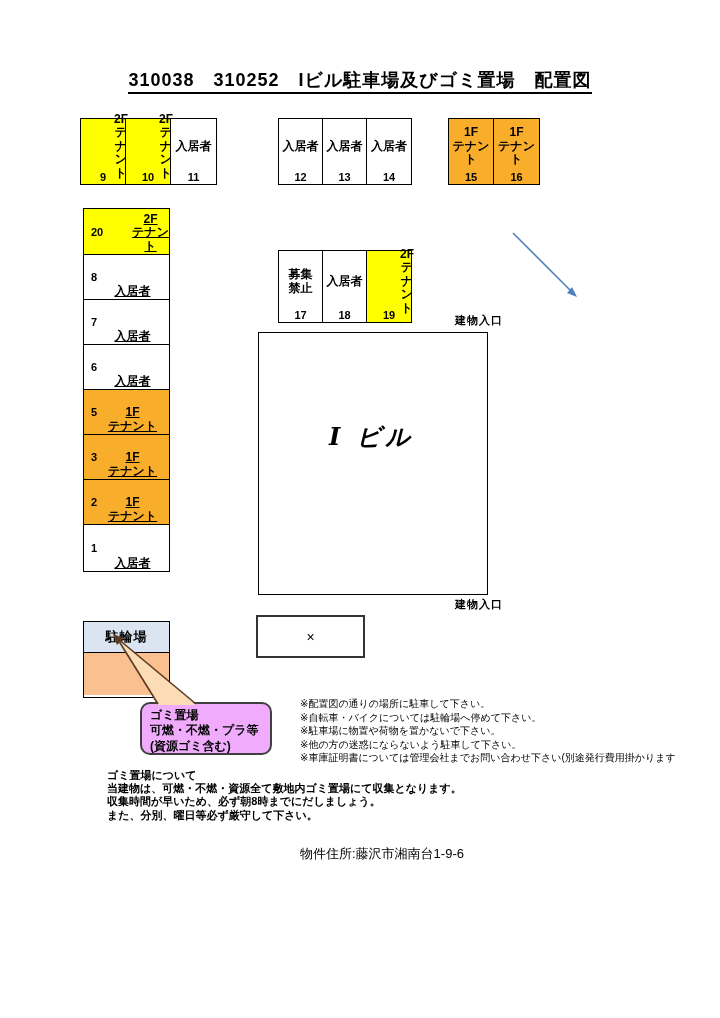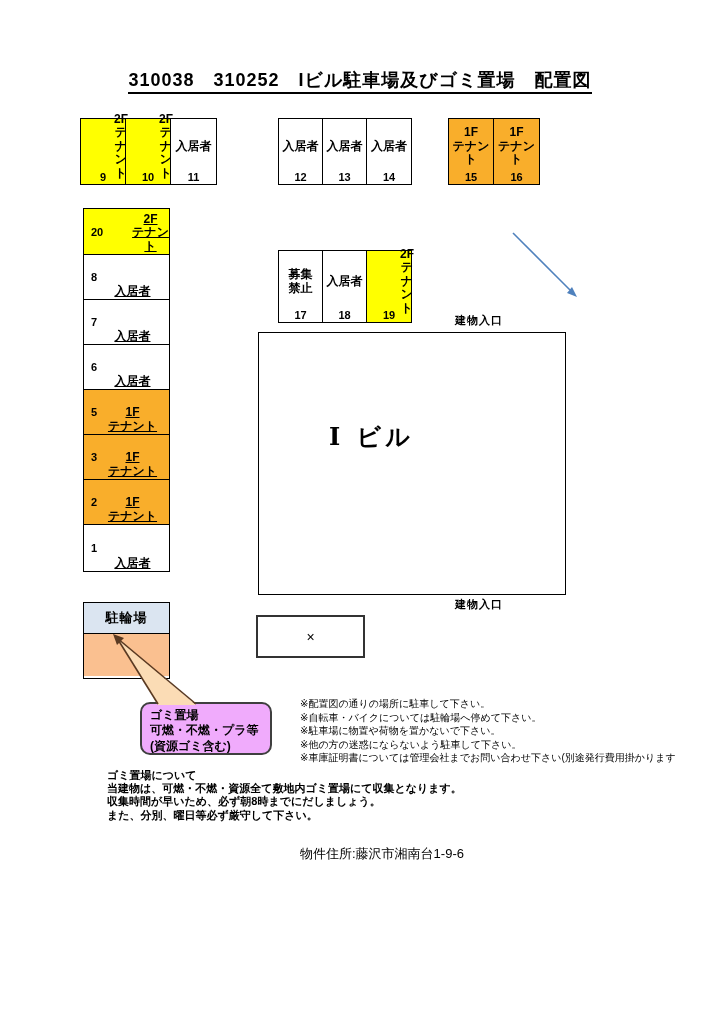--- a/index.html
+++ b/index.html
@@ -41,28 +41,28 @@
     position:relative;border-bottom:1.5px solid #000;box-sizing:border-box;
     display:flex;align-items:flex-end;background:#fff;text-decoration:underline;
   }
   .cell-h:last-child{border-bottom:none;}
   .cell-h .num{position:absolute;left:7px;top:50%;transform:translateY(-50%);font-size:11px;font-weight:600;}
   .cell-h .lbl{
     width:100%;text-align:center;padding-left:12px;box-sizing:border-box;
     font-size:12px;line-height:1.15;white-space:pre-line;font-weight:600;
   }
   
-  .building{position:absolute;left:258px;top:332px;width:308px;height:263px;border:1.8px solid #000;box-sizing:border-box;}
+  .building{position:absolute;left:258px;top:332px;width:230px;height:263px;border:1.8px solid #000;box-sizing:border-box;font-style:italic;}
   .building .bname{
     position:absolute;left:70px;top:88px;font-family:"DejaVu Serif","Liberation Serif",serif;
     font-size:24px;font-weight:600;letter-spacing:4px;
   }
   .entrance{position:absolute;font-size:11px;font-weight:bold;letter-spacing:1px;}
   
-  .bike-box{position:absolute;left:83px;top:602px;width:87px;height:77px;border:1.8px solid #000;box-sizing:border-box;}
+  .bike-box{position:absolute;left:83px;top:621px;width:87px;height:77px;border:1.8px solid #000;box-sizing:border-box;}
   .bike-top{height:31px;background:#DBE5F1;border-bottom:1.5px solid #000;box-sizing:border-box;
     display:flex;align-items:center;justify-content:center;font-size:13px;font-weight:bold;letter-spacing:1px;}
   .bike-bottom{height:42px;background:#FAC090;}
   
   .cross-box{position:absolute;left:256px;top:615px;width:109px;height:43px;border:2px solid #333;
     box-sizing:border-box;display:flex;align-items:center;justify-content:center;font-size:14px;}
   
   .callout{
     position:absolute;left:140px;top:702px;width:132px;height:53px;
     background:#f0abfc;border:2px solid #3F3F3F;border-radius:10px;box-sizing:border-box;

